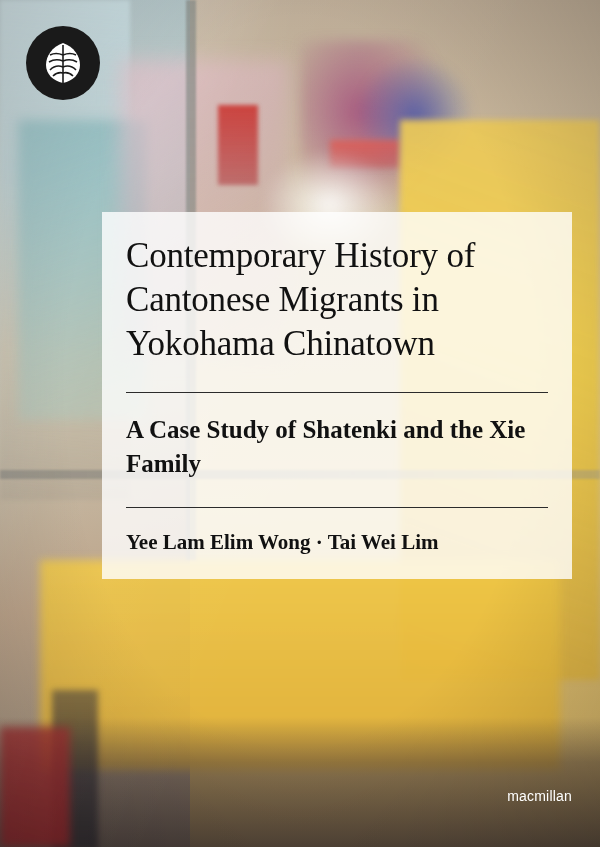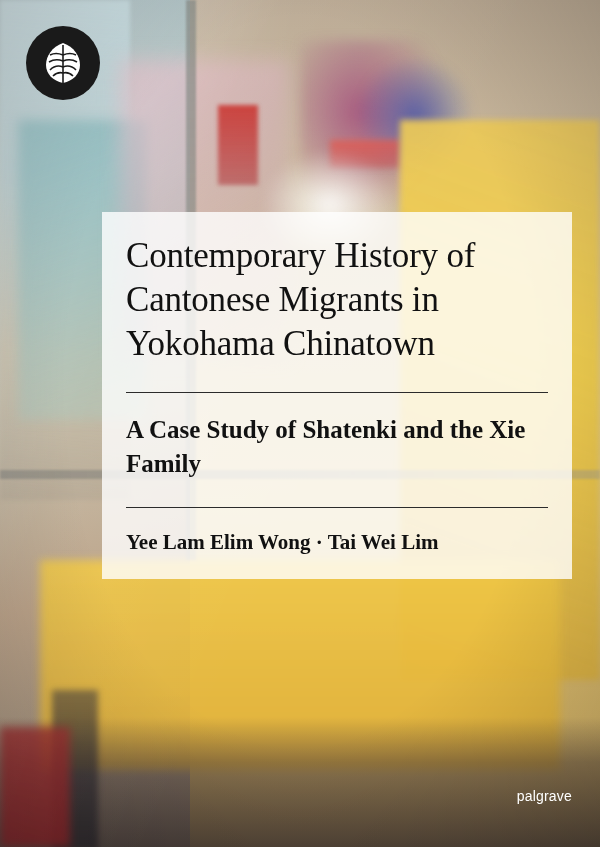--- a/index.html
+++ b/index.html
@@ -274,16 +274,16 @@
 
   <div class="panel">
     <h1 class="title">Contemporary History of Cantonese Migrants in Yokohama Chinatown</h1>
     <div class="rule"></div>
     <h2 class="subtitle">A Case Study of Shatenki and the Xie Family</h2>
     <div class="rule2"></div>
     <p class="authors">Yee Lam Elim Wong · Tai Wei Lim</p>
   </div>
 
   <div class="publisher">
-    <div class="mac">palgrave</div>
+    <div class="mac">macmillan</div>
   </div>
 
 </div>
 
 </body></html>

